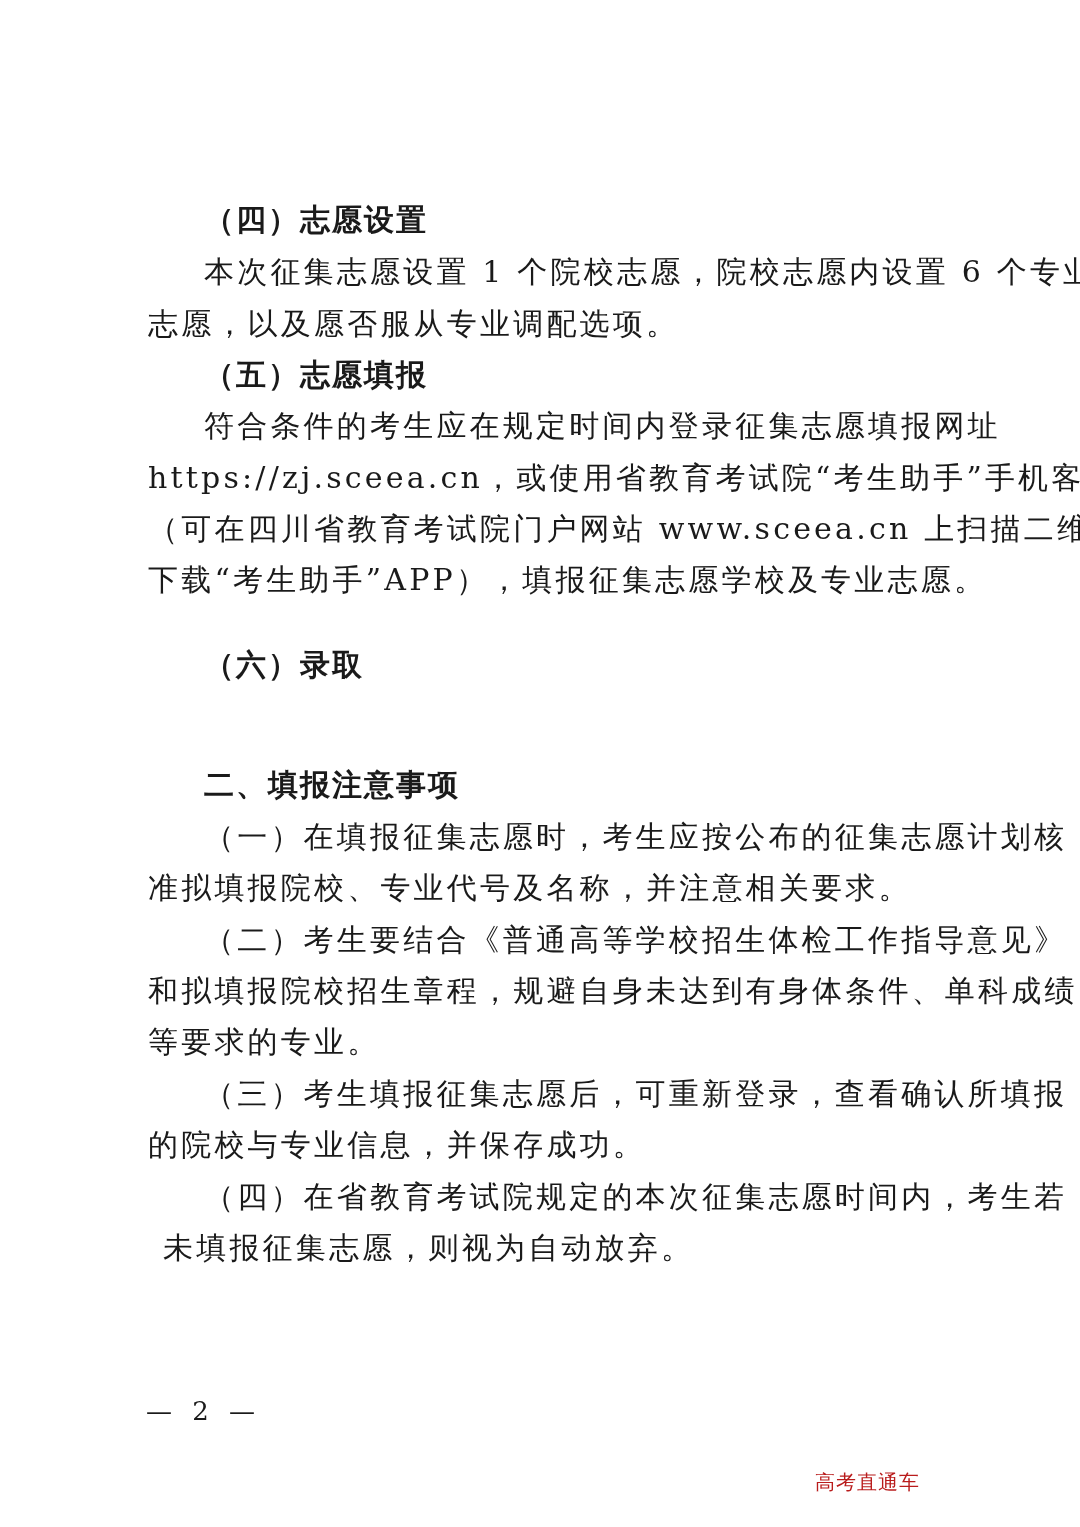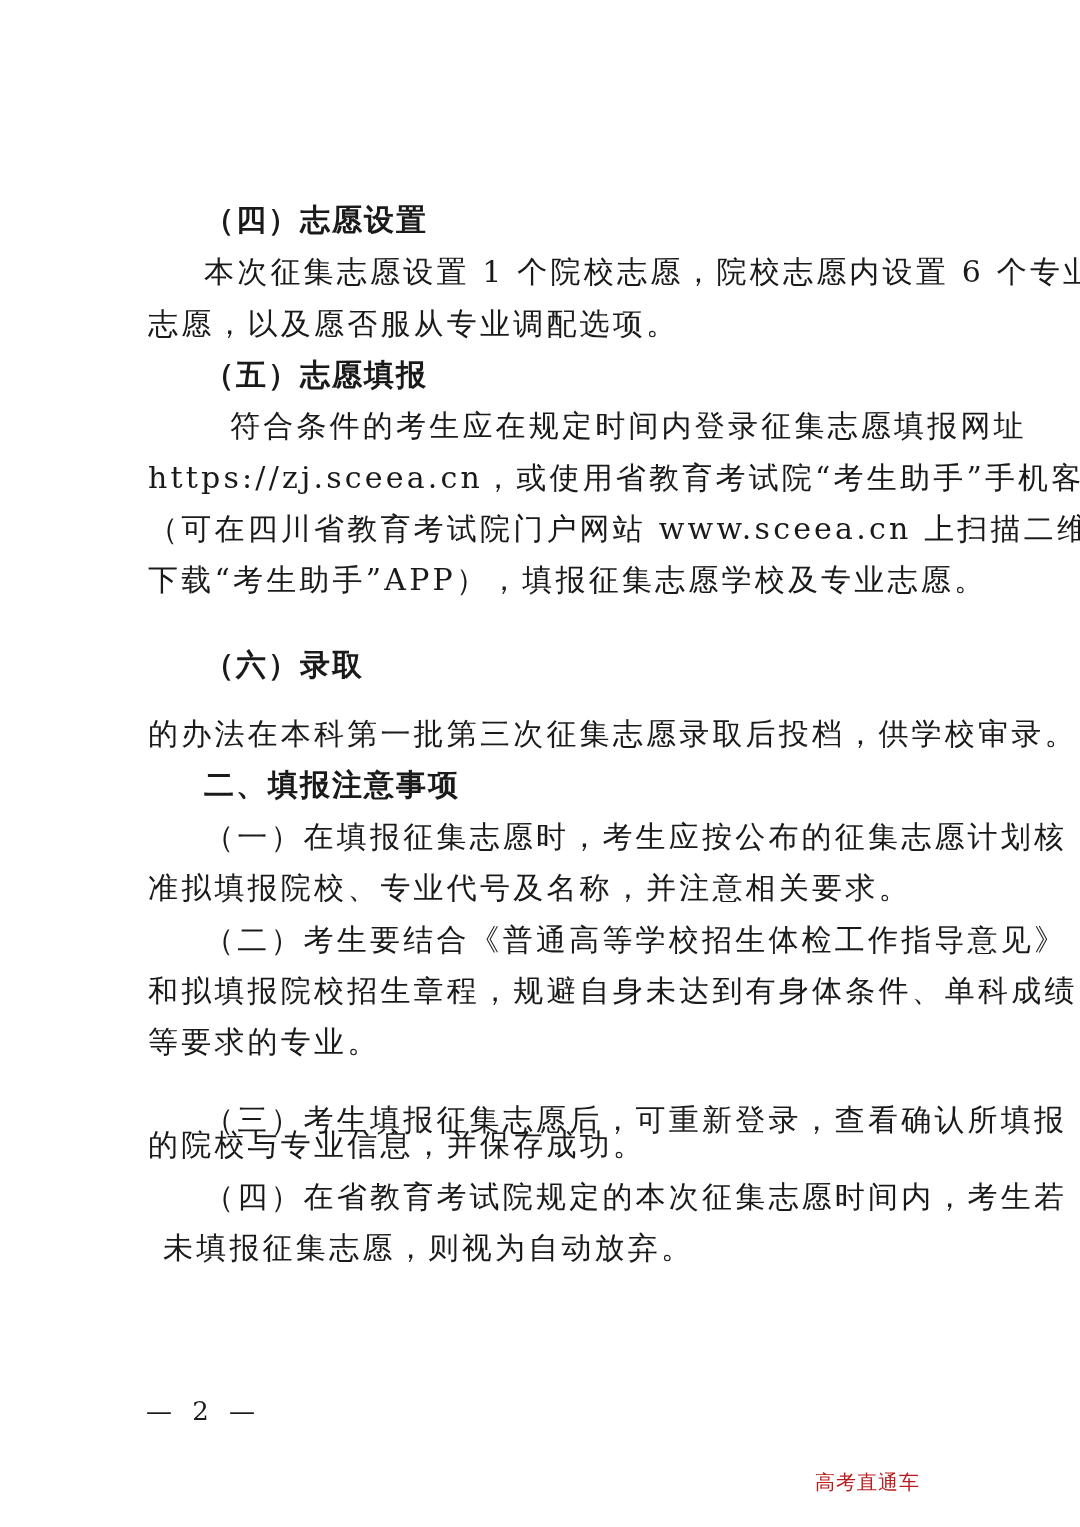--- a/index.html
+++ b/index.html
@@ -63,38 +63,37 @@
 </head>
 <body>
 
 <div class="page">
 
   <div class="line indent heading" style="top:200px;">（四）志愿设置</div>
   <div class="line indent" style="top:252px;">本次征集志愿设置 1 个院校志愿，院校志愿内设置 6 个专业</div>
   <div class="line last" style="top:304px;">志愿，以及愿否服从专业调配选项。</div>
 
   <div class="line indent heading" style="top:355px;">（五）志愿填报</div>
-  <div class="line indent" style="top:406px;margin-left:26px;">符合条件的考生应在规定时间内登录征集志愿填报网址</div>
+  <div class="line indent" style="top:406px;">符合条件的考生应在规定时间内登录征集志愿填报网址</div>
   <div class="line" style="top:458px;">https://zj.sceea.cn，或使用省教育考试院“考生助手”手机客户端</div>
   <div class="line" style="top:509px;">（可在四川省教育考试院门户网站 www.sceea.cn 上扫描二维码</div>
   <div class="line last" style="top:560px;">下载“考生助手”APP），填报征集志愿学校及专业志愿。</div>
 
   <div class="line indent heading" style="top:612px;margin-top:33px;">（六）录取</div>
-  <div class="line" style="top:714px;">的办法在本科第一批第三次征集志愿录取后投档，供学校审录。</div>
 
   <div class="line indent heading" style="top:765px;">二、填报注意事项</div>
 
   <div class="line indent" style="top:817px;">（一）在填报征集志愿时，考生应按公布的征集志愿计划核</div>
   <div class="line last" style="top:868px;">准拟填报院校、专业代号及名称，并注意相关要求。</div>
 
   <div class="line indent" style="top:920px;">（二）考生要结合《普通高等学校招生体检工作指导意见》</div>
   <div class="line" style="top:971px;font-family:Liberation Serif, serif;">和拟填报院校招生章程，规避自身未达到有身体条件、单科成绩</div>
   <div class="line last" style="top:1022px;">等要求的专业。</div>
 
-  <div class="line indent" style="top:1074px;margin-top:26px;">（三）考生填报征集志愿后，可重新登录，查看确认所填报</div>
+  <div class="line indent" style="top:1074px;">（三）考生填报征集志愿后，可重新登录，查看确认所填报</div>
   <div class="line last" style="top:1125px;">的院校与专业信息，并保存成功。</div>
 
   <div class="line indent" style="top:1177px;">（四）在省教育考试院规定的本次征集志愿时间内，考生若</div>
   <div class="line last" style="top:1228px;margin-left:15px;">未填报征集志愿，则视为自动放弃。</div>
 
   <div class="page-number">— 2 —</div>
   <div class="watermark">高考直通车</div>
 </div>
 
 </body></html>

